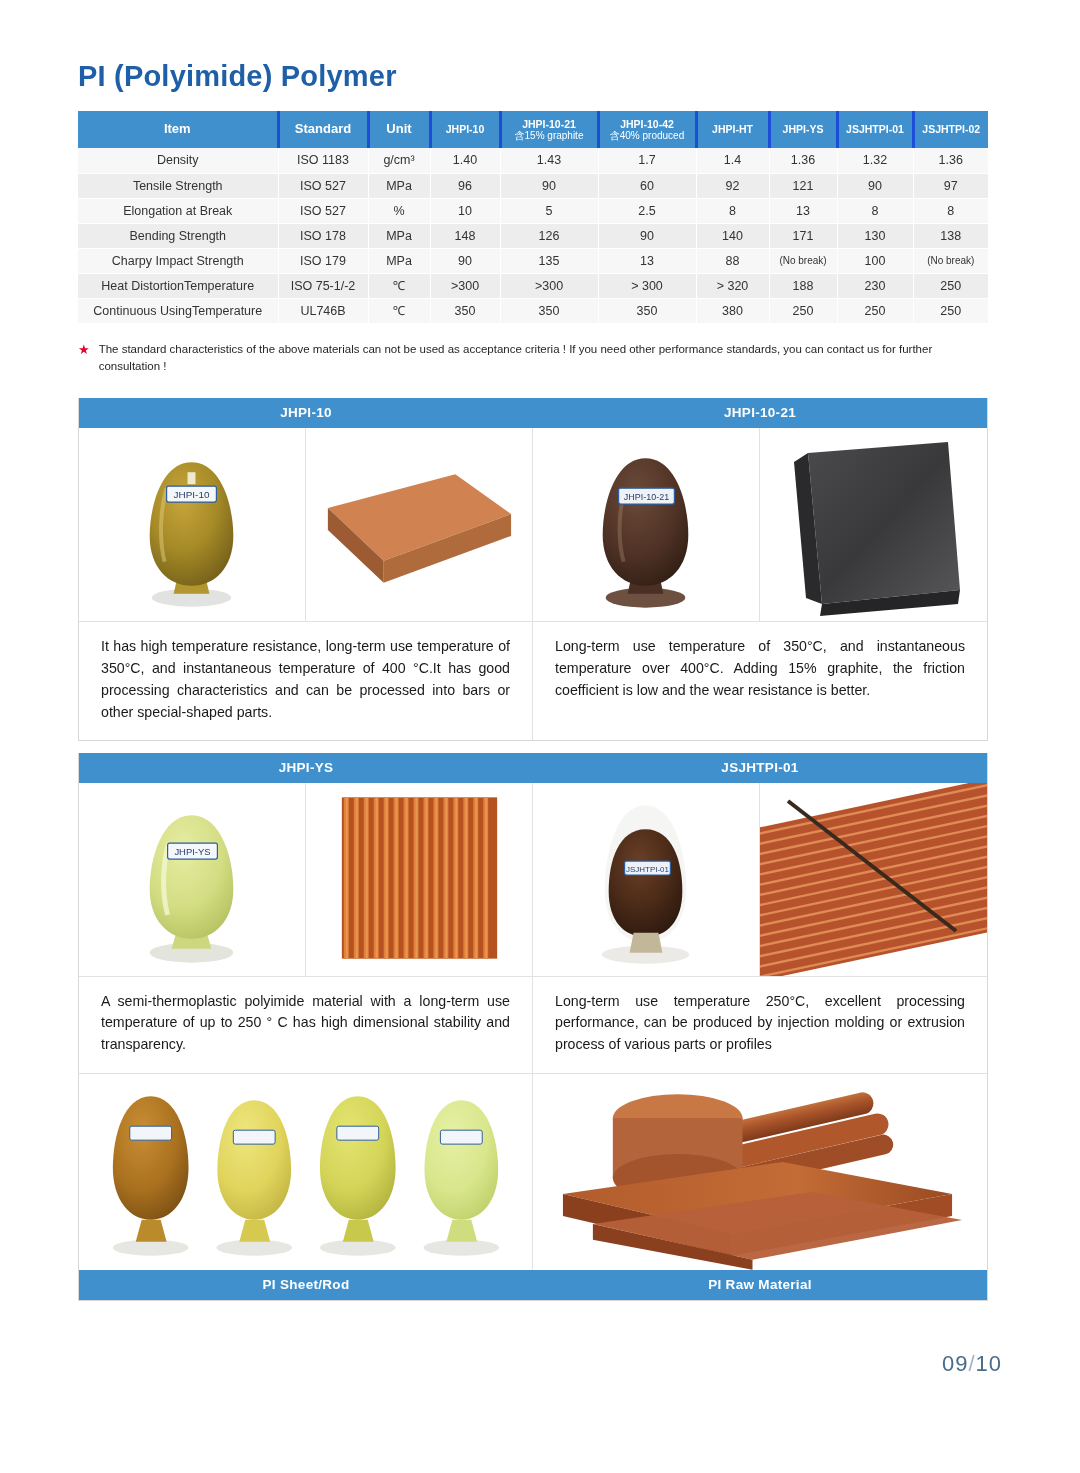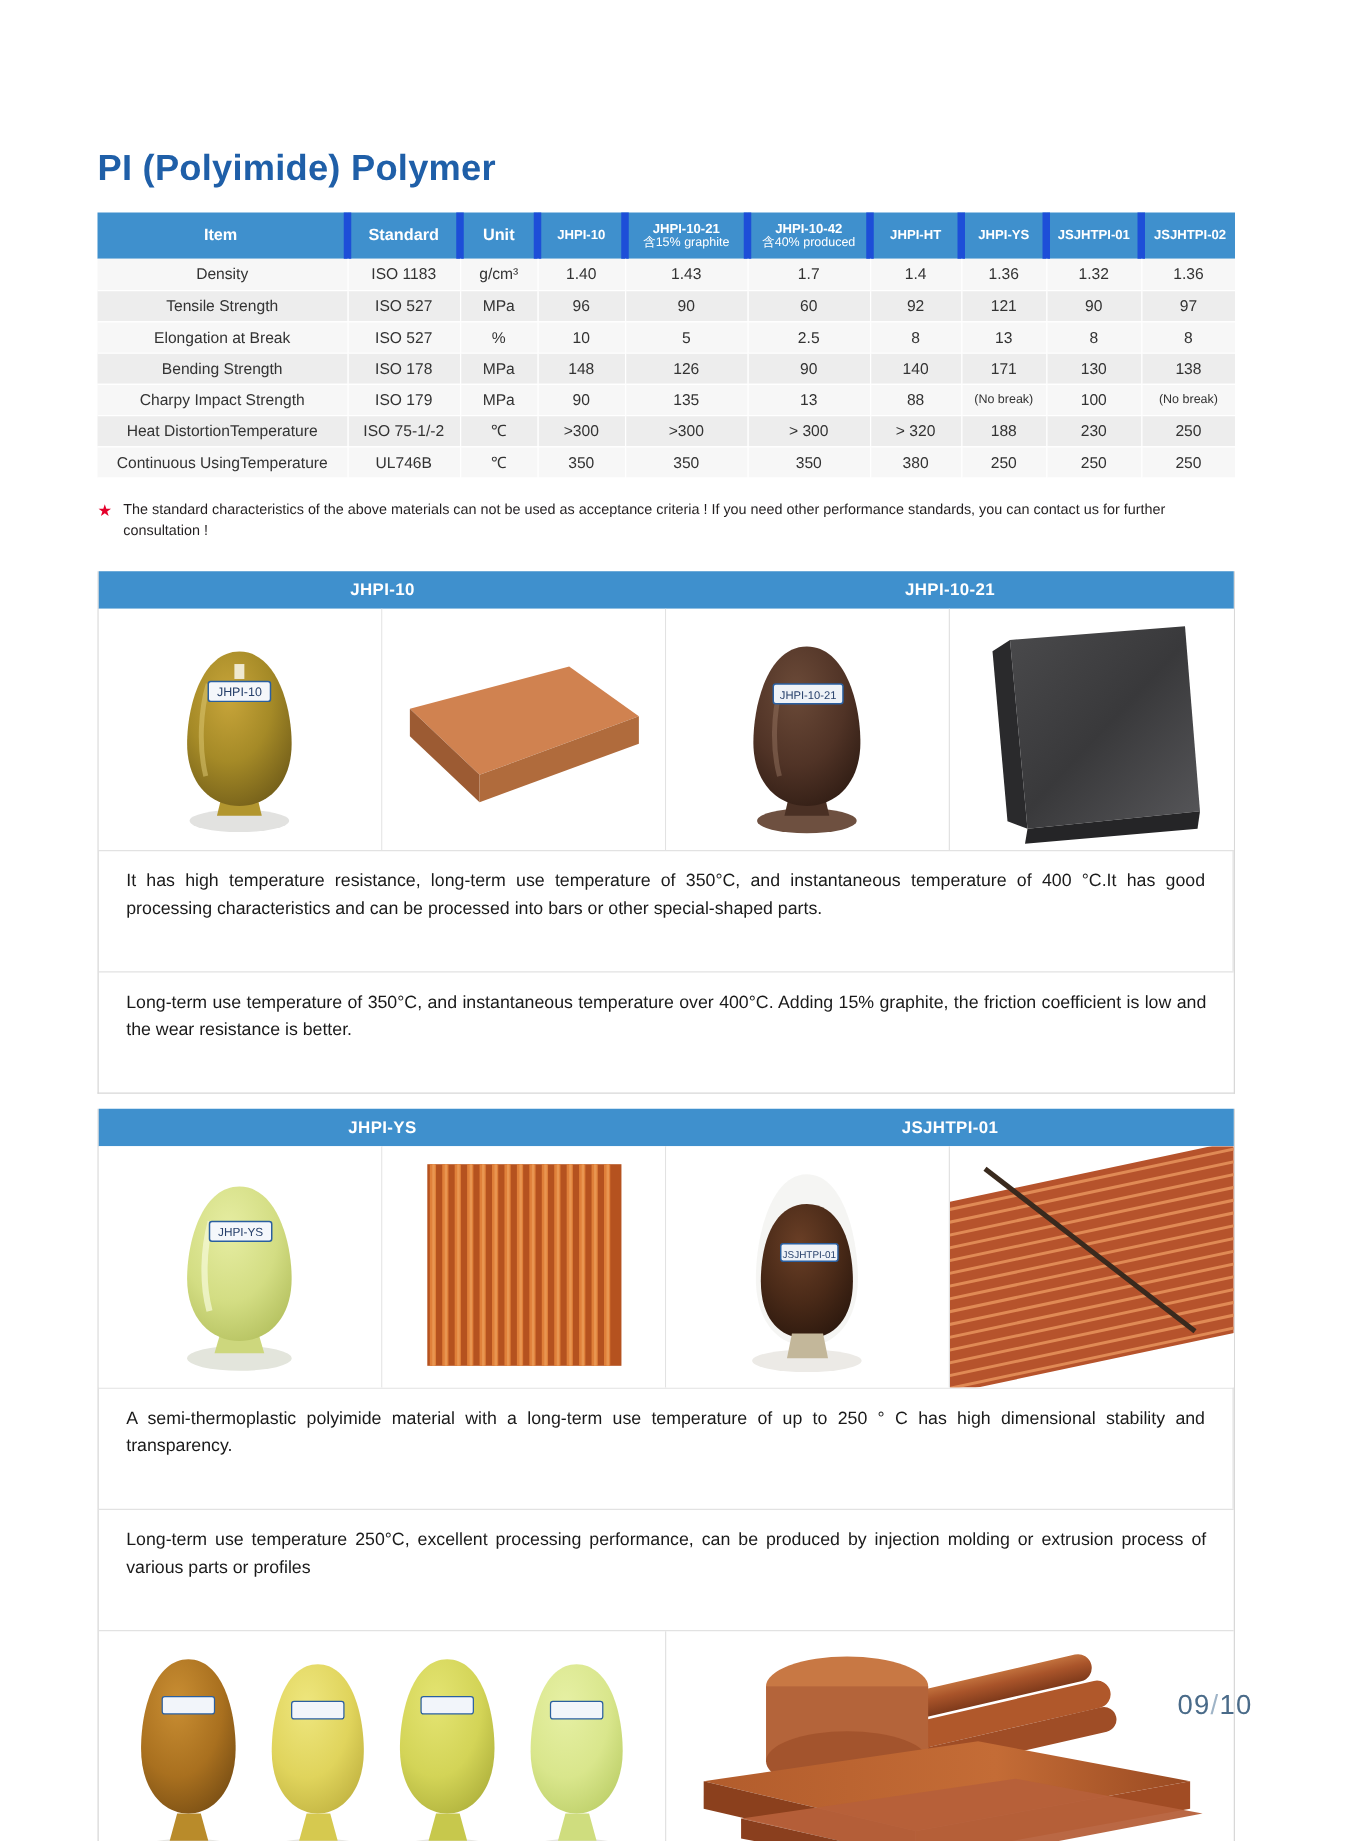--- a/index.html
+++ b/index.html
@@ -12,39 +12,39 @@
     overflow: hidden;
   }
   .page { padding: 0 78px; }
 
   
   .page-title {
     font-size: 29px;
     font-weight: bold;
     color: #1f5fa8;
     letter-spacing: 0.2px;
-    padding-top: 119px;
+    padding-top: 60px;
     padding-bottom: 18px;
   }
 
   
   table.spec {
     width: 910px;
     border-collapse: collapse;
     table-layout: fixed;
   }
   table.spec th {
     background: #3f90cd;
     color: #ffffff;
     font-size: 13px;
     font-weight: bold;
     text-align: center;
     vertical-align: middle;
     height: 37px;
-    border-right: 6px solid #1d4ed8;
+    border-right: 3px solid #1d4ed8;
     line-height: 1.15;
     padding: 2px 1px;
   }
   table.spec th:last-child { border-right: none; }
   table.spec th.small { font-size: 10.5px; }
   table.spec th .sub { display: block; font-size: 10px; font-weight: normal; }
   table.spec td {
     font-size: 12.5px;
     text-align: center;
     height: 25px;
@@ -88,21 +88,21 @@
   .img-row { display: flex; }
   .img-cell {
     flex: 1 1 25%;
     height: 193px;
     border-right: 1px solid #e2e2e2;
     background: #ffffff;
     position: relative;
     overflow: hidden;
   }
   .img-cell:last-child { border-right: none; }
-  .desc-row { display: flex; flex-direction: column; }
+  .desc-row { display: flex; }
   .desc-cell {
     flex: 1 1 50%;
     border-right: 1px solid #e2e2e2;
     border-top: 1px solid #e2e2e2;
     padding: 14px 22px 16px 22px;
     font-size: 14.2px;
     line-height: 1.54;
     text-align: justify;
     color: #1a1a1a;
     min-height: 97px;

